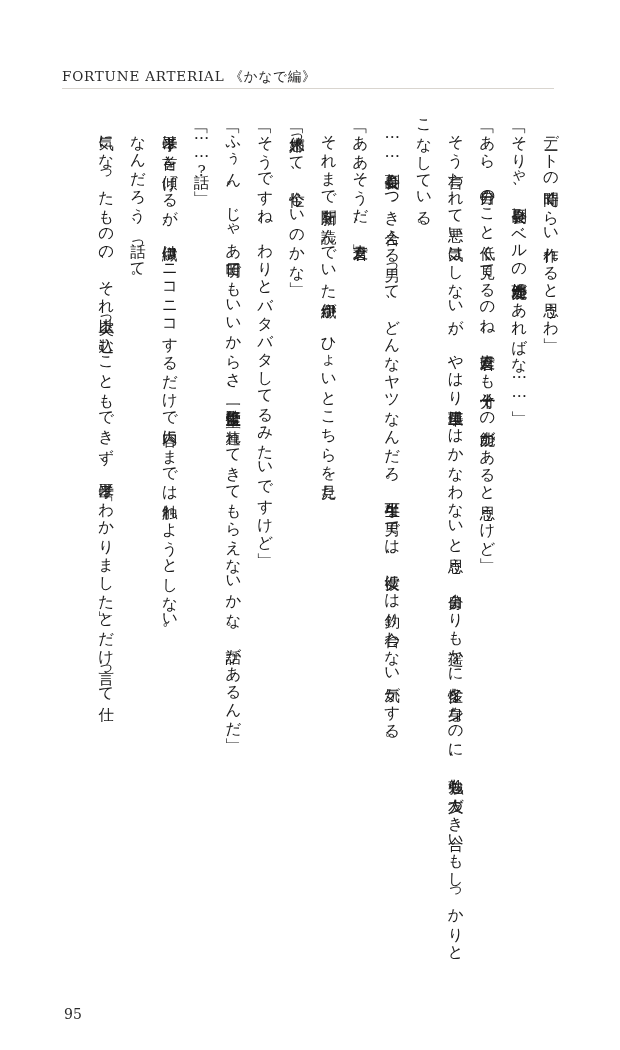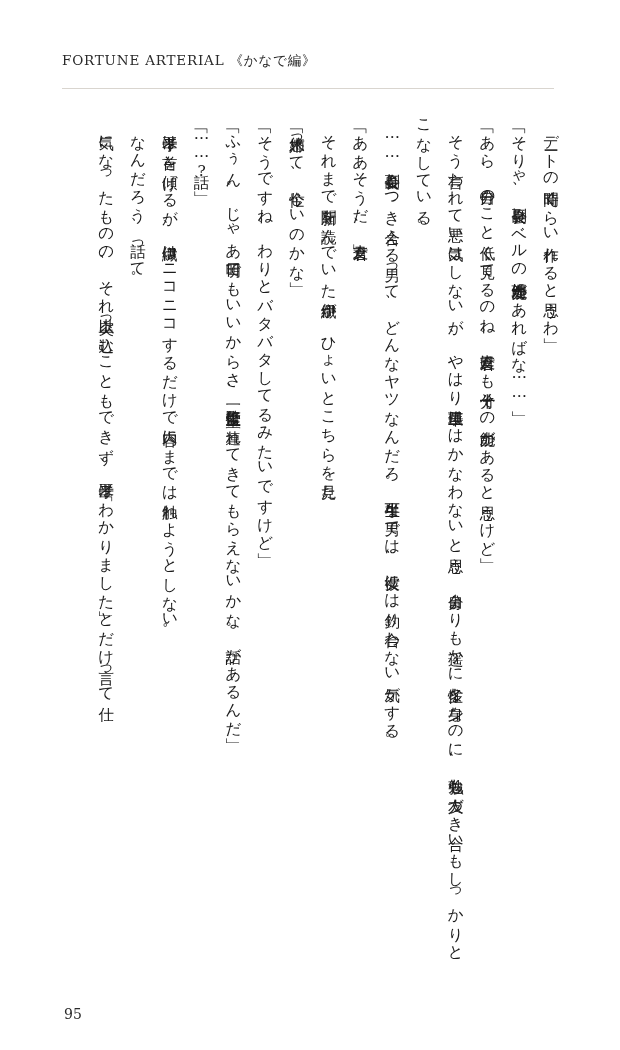--- a/index.html
+++ b/index.html
@@ -16,21 +16,21 @@
   }
   .page {
     position: relative;
     width: 620px;
     height: 1050px;
     box-sizing: border-box;
   }
   
   .running-head {
     position: absolute;
-    top: 52px;
+    top: 68px;
     left: 62px;
     font-size: 13.5px;
     letter-spacing: 0.06em;
     color: #2a2a2a;
     font-family: "DejaVu Serif", "Liberation Serif", serif;
     white-space: nowrap;
   }
   
   .head-rule {
     position: absolute;

